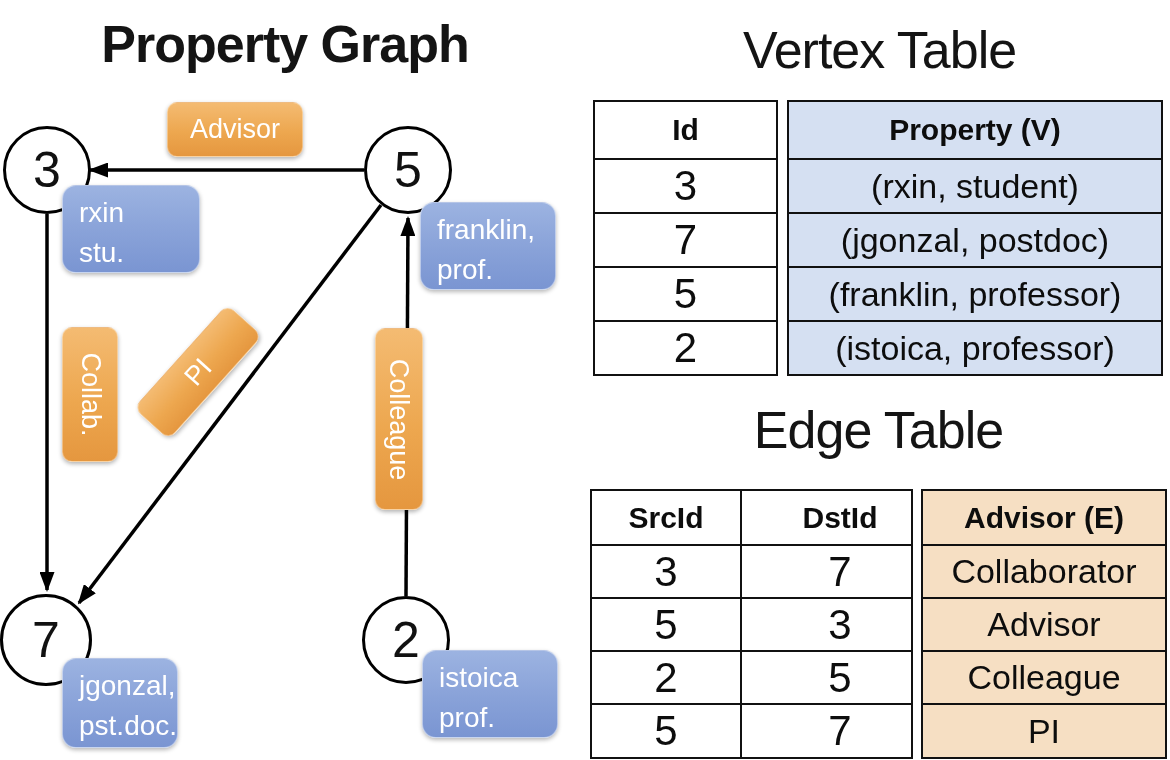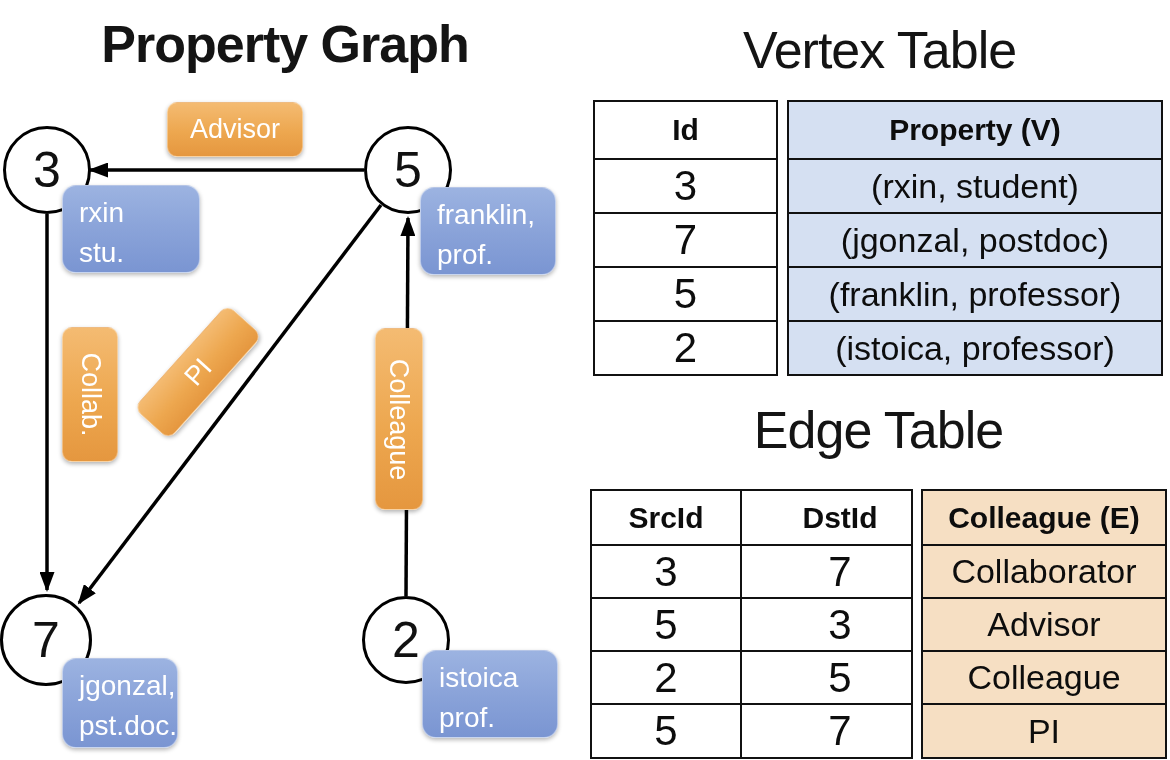--- a/index.html
+++ b/index.html
@@ -87,21 +87,21 @@
     <span>PI</span>
   </div>
   <div class="elabel" style="left:375px; top:328px; width:48px; height:182px;">
     <span class="vtext">Colleague</span>
   </div>
 
   <div class="vprop" style="left:62px; top:185px; width:138px; height:88px;">
     <div>rxin</div>
     <div>stu.</div>
   </div>
-  <div class="vprop" style="left:420px; top:187px; width:136px; height:88px;">
+  <div class="vprop" style="left:420px; top:202px; width:136px; height:88px;">
     <div>franklin,</div>
     <div>prof.</div>
   </div>
   <div class="vprop" style="left:62px; top:658px; width:116px; height:90px;">
     <div>jgonzal,</div>
     <div>pst.doc.</div>
   </div>
   <div class="vprop" style="left:422px; top:650px; width:136px; height:88px;">
     <div>istoica</div>
     <div>prof.</div>
@@ -135,21 +135,21 @@
       <div class="cell num">3</div>
       <div class="cell num vline">7</div>
       <div class="cell num">5</div>
       <div class="cell num vline">3</div>
       <div class="cell num">2</div>
       <div class="cell num vline">5</div>
       <div class="cell num">5</div>
       <div class="cell num vline">7</div>
     </div>
     <div class="subtable fill-tan" style="width:246px; grid-template-rows:53px 53px 53px 53px 54px;">
-      <div class="cell hdr first-row fill-tan">Colleague (E)</div>
+      <div class="cell hdr first-row fill-tan">Advisor (E)</div>
       <div class="cell fill-tan">Collaborator</div>
       <div class="cell fill-tan">Advisor</div>
       <div class="cell fill-tan">Colleague</div>
       <div class="cell fill-tan">PI</div>
     </div>
   </div>
 
 </div>
 
 </body></html>

